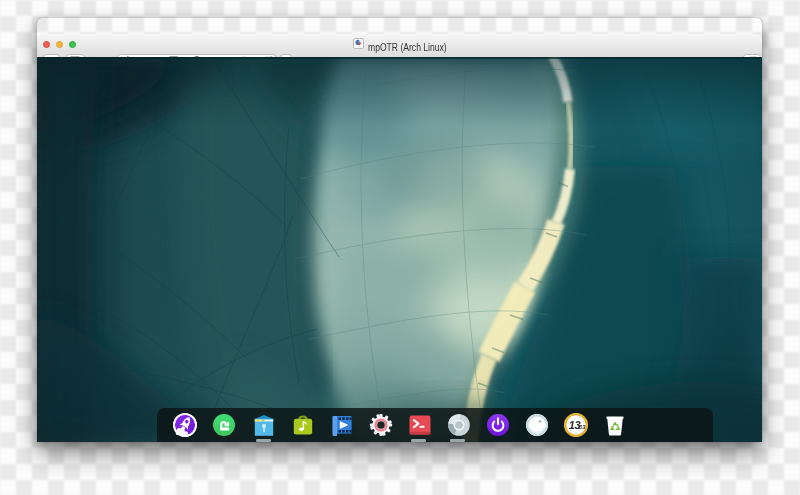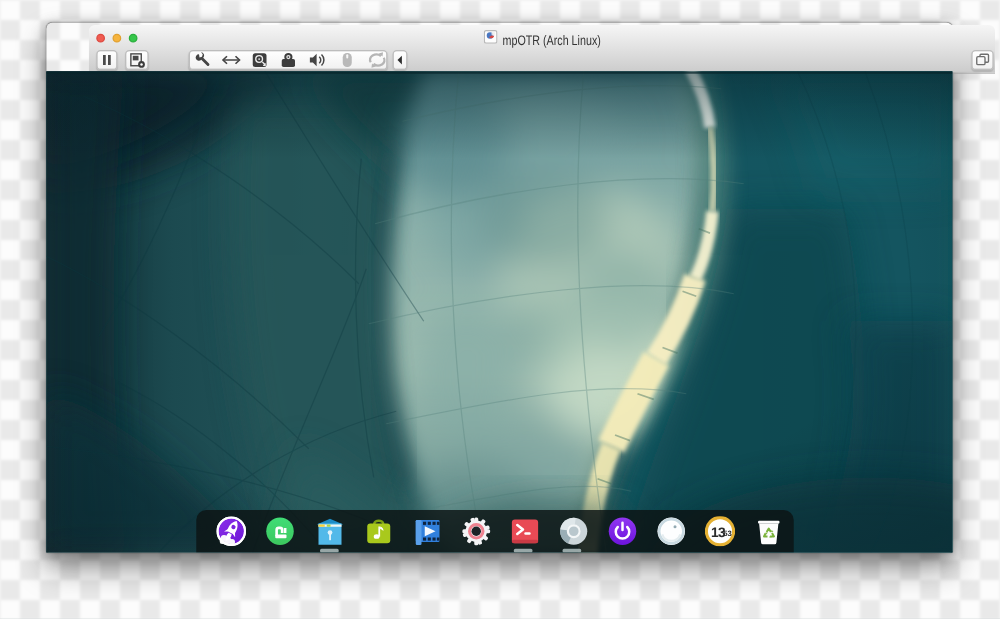--- a/index.html
+++ b/index.html
@@ -5,41 +5,41 @@
 html,body{margin:0;padding:0;width:800px;height:495px;overflow:hidden;}
 body{font-family:"Liberation Sans",sans-serif;position:relative;background:#fff;}
 .bg{position:absolute;left:-6px;top:-6px;width:812px;height:507px;
  background-color:#fcfcfc;
  background-image:repeating-conic-gradient(#e9e9e9 0% 25%, #fcfcfc 0% 50%);
  background-size:32px 32px;background-position:6px 6px;
  filter:blur(1.1px);}
 .win{position:absolute;left:37px;top:18px;width:725px;height:424px;
  border-radius:5px 5px 2px 2px;
  box-shadow:0 13px 24px rgba(0,0,0,.4), 0 3px 12px rgba(0,0,0,.28), 0 0 1px rgba(0,0,0,.5);}
-.titlebar{position:absolute;left:0;top:2px;width:725px;height:38px;
+.titlebar{position:absolute;left:0;top:16px;width:725px;height:38px;
  background:linear-gradient(#f6f6f6,#e3e3e3 45%,#cdcdcd 96%,#c6c6c6);
  border-bottom:1px solid #9e9e9e;
- border-radius:5px 5px 0 0;margin-left:34px;}
+ border-radius:5px 5px 0 0;}
 .tl{position:absolute;top:7.2px;width:7.2px;height:7.2px;border-radius:50%;box-sizing:border-box;}
 .tl.r{left:5.8px;background:#f05c51;border:0.5px solid #dd4a41;}
 .tl.y{left:19.1px;background:#f6b43e;border:0.5px solid #e0a030;}
 .tl.g{left:32.2px;background:#36c64a;border:0.5px solid #2aae3c;}
 .title{position:absolute;left:50%;top:3px;transform:translateX(-50%);
  display:flex;align-items:center;color:#333;white-space:nowrap;}
 .title svg{margin-right:4px;}
 .title .tw{width:79px;height:13px;overflow:visible;}
 .title .tw span{display:inline-block;font-size:11px;line-height:13px;transform:scaleX(0.78);transform-origin:0 50%;}
 .tbtn{position:absolute;top:20px;height:14px;
  background:linear-gradient(#ffffff,#f1f1f1);
  border:1px solid #bdbdbd;border-radius:3.5px;
  box-shadow:0 1px 1px rgba(0,0,0,.12);}
 .tbtn svg{position:absolute;}
 .content{position:absolute;left:0;top:39px;width:725px;height:385px;overflow:hidden;background:#113840;}
-.dock{position:absolute;left:120px;top:351px;width:478px;height:34px;
- background:rgba(12,19,19,.82);border-radius:8px 8px 0 0;}
+.dock{position:absolute;left:120px;top:351px;width:556px;height:34px;
+ background:rgba(12,19,19,.82);border-radius:8px 8px 0 0;font-style:italic;}
 .di{position:absolute;top:4.5px;width:24px;height:24px;}
 .ind{position:absolute;top:31.2px;width:15px;height:2.6px;border-radius:1.3px;background:rgba(175,190,190,.85);}
 </style>
 </head>
 <body>
 <div class="bg"></div>
 <div class="win">
   <div class="titlebar">
     <div class="tl r"></div>
       <div class="tl y"></div>

